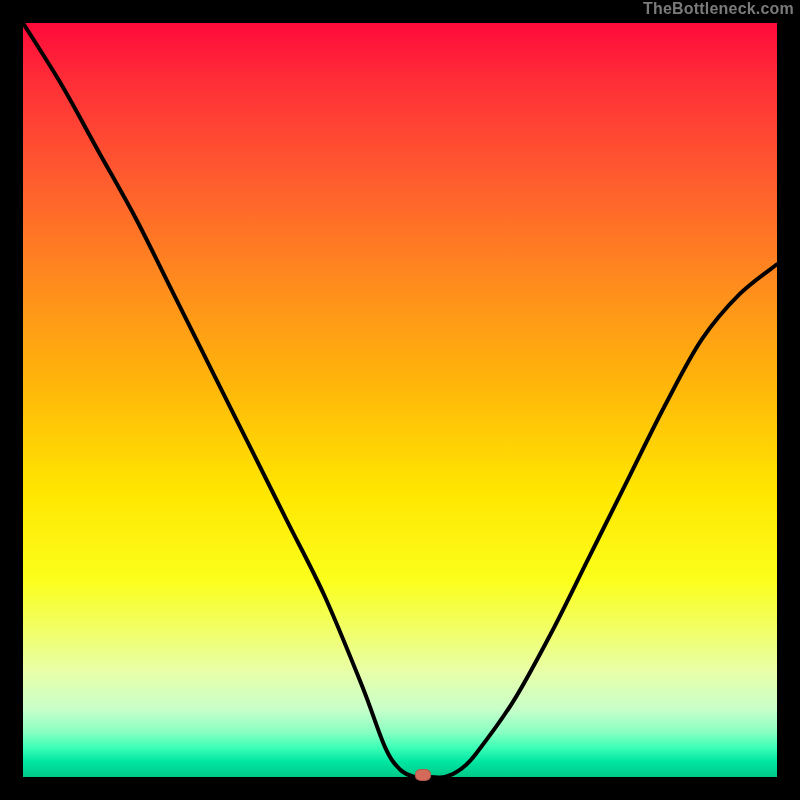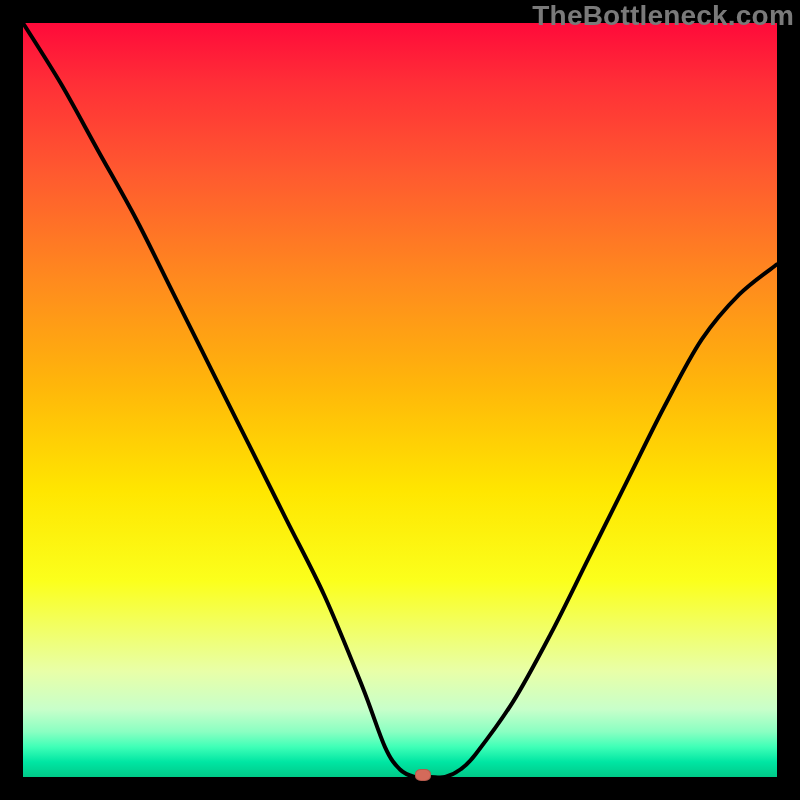--- a/index.html
+++ b/index.html
@@ -40,21 +40,21 @@
       #3fffb7 96%,
       #00e6a3 98%,
       #00c988 100%
     );
   }
   .watermark {
     position: absolute;
     top: 0;
     right: 6px;
     color: #7a7a7a;
-    font-size: 28px;
+    font-size: 16px;
     font-weight: 600;
     letter-spacing: 0.2px;
     user-select: none;
   }
   svg.curve {
     position: absolute;
     left: 0; top: 0;
     width: 754px;
     height: 754px;
     overflow: visible;

